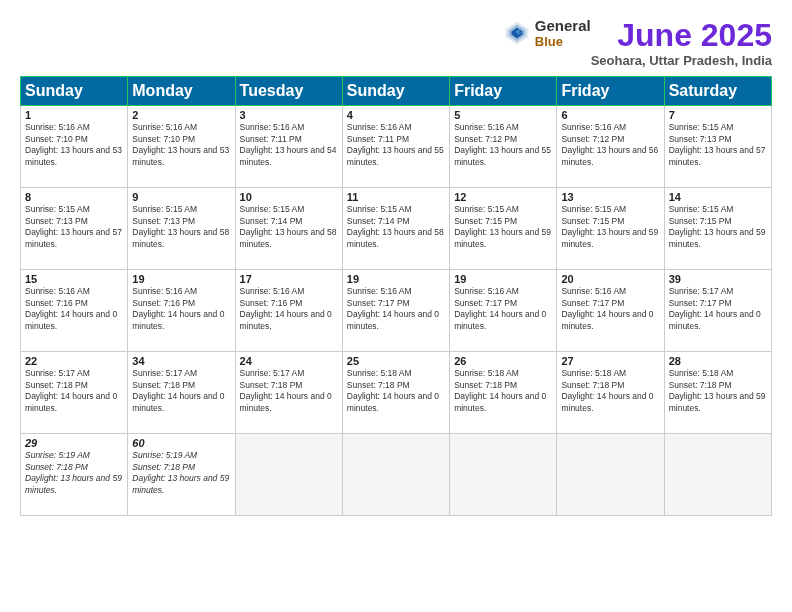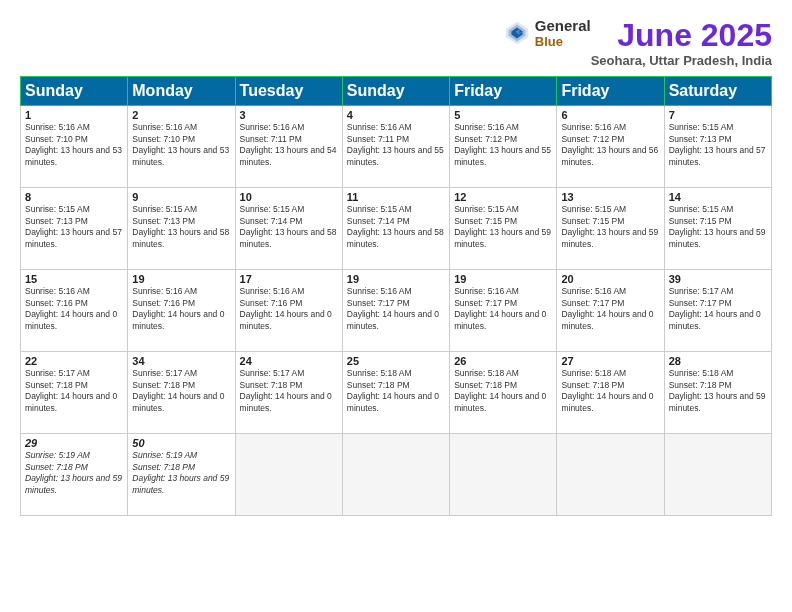--- a/index.html
+++ b/index.html
@@ -380,21 +380,21 @@
         <tr>
           <td>
         <span class="day-num">29</span>
         <div class="day-info">
           Sunrise: 5:19 AM<br>
           Sunset: 7:18 PM<br>
           Daylight: 13 hours and 59 minutes.
         </div>
       </td>
           <td>
-        <span class="day-num">50</span>
+        <span class="day-num">60</span>
         <div class="day-info">
           Sunrise: 5:19 AM<br>
           Sunset: 7:18 PM<br>
           Daylight: 13 hours and 59 minutes.
         </div>
       </td>
           <td class="empty"></td>
           <td class="empty"></td>
           <td class="empty"></td>
           <td class="empty"></td>

